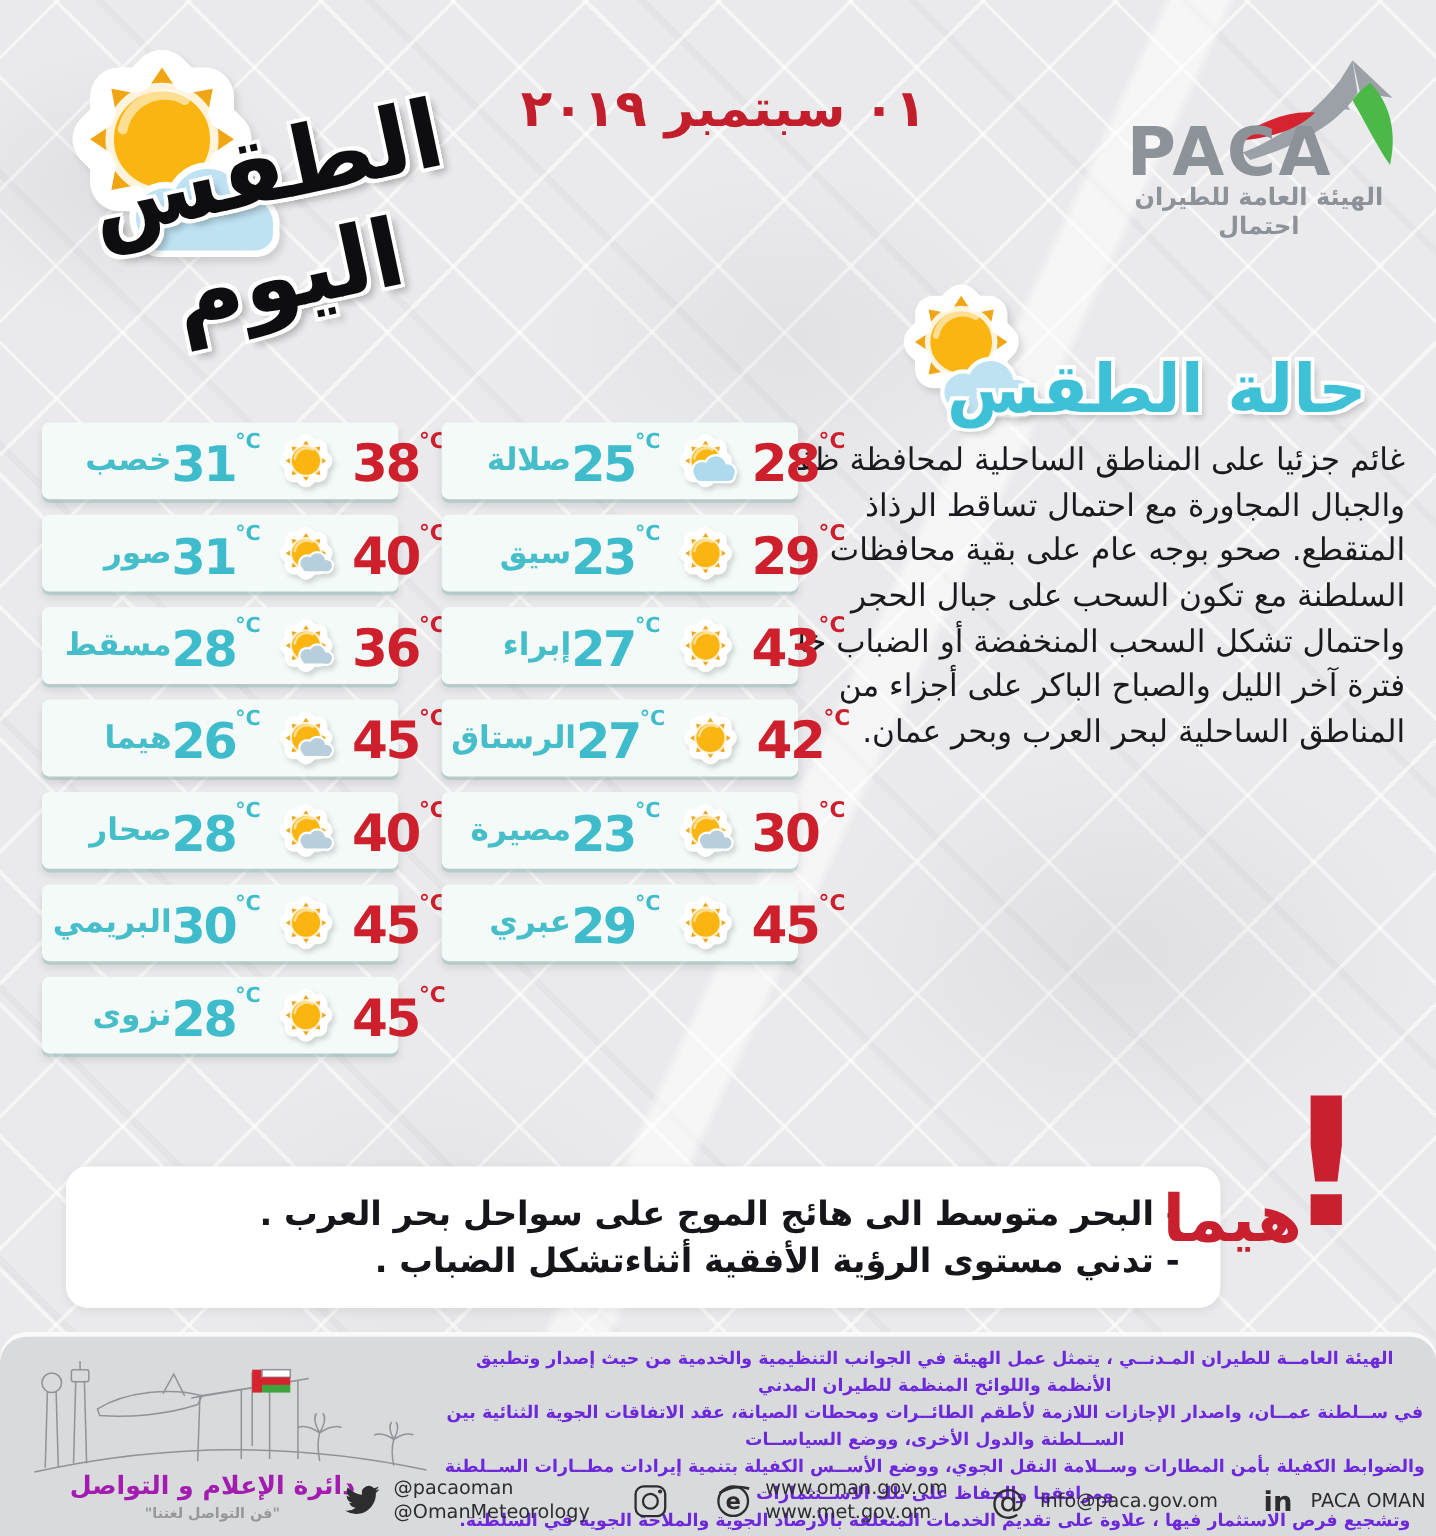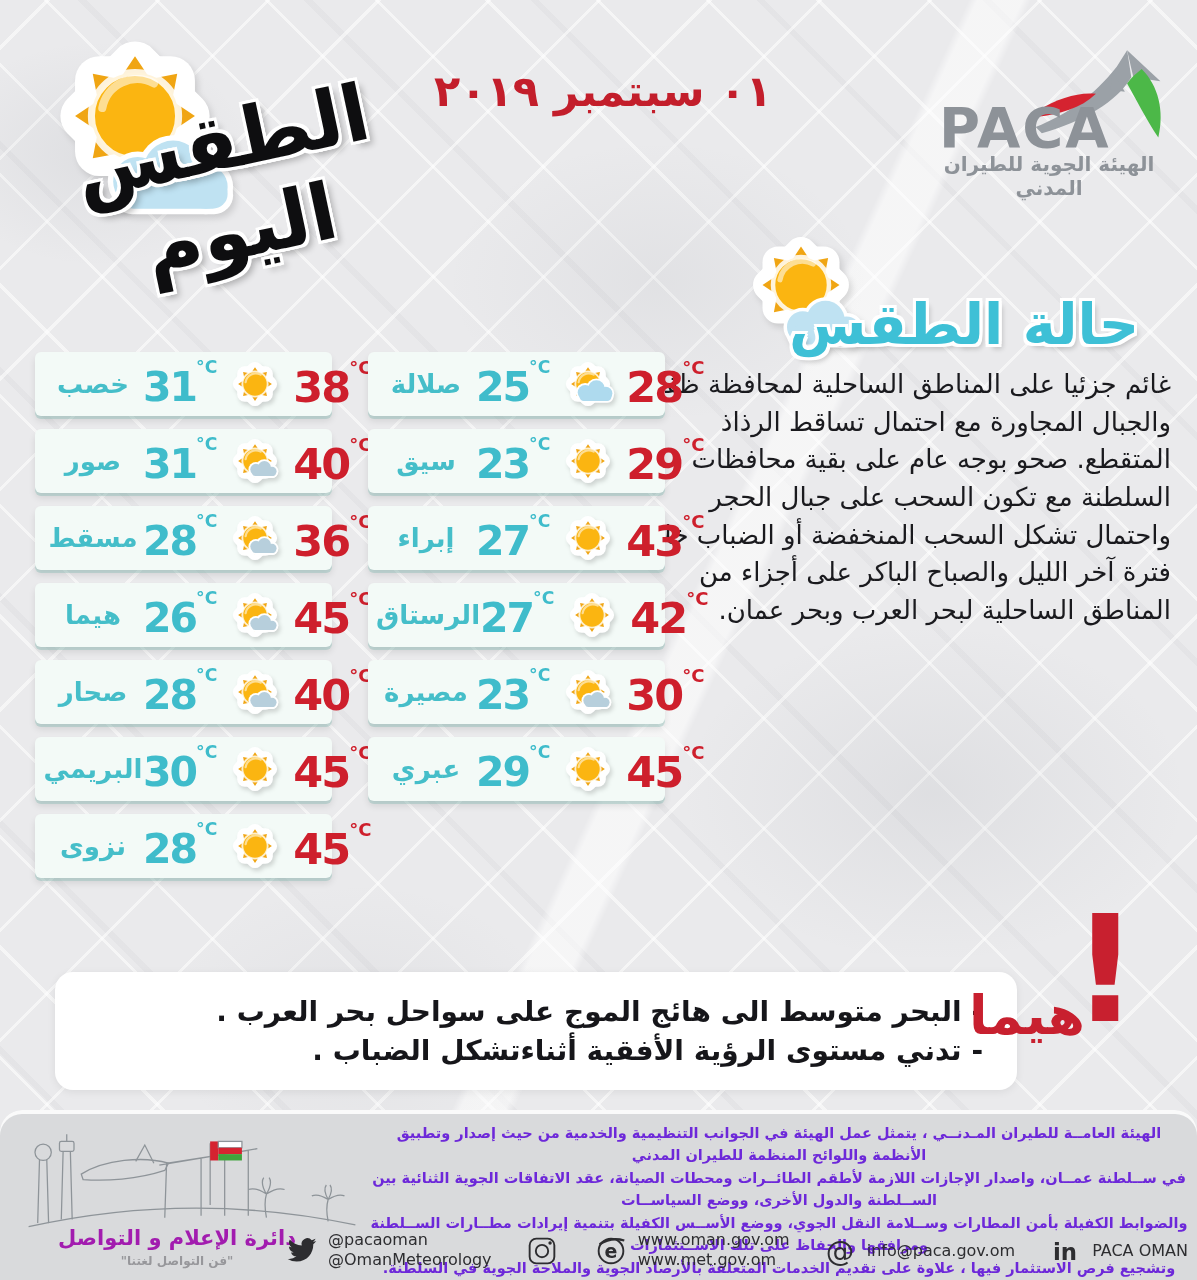--- a/index.html
+++ b/index.html
@@ -62,21 +62,21 @@
   
   .cards-col{position:absolute;top:352px;width:297px;}
   .cards-col.left{left:35px;}
   .cards-col.right{left:368px;}
   .wcard{
     position:relative;height:64px;margin-bottom:13px;border-radius:6px;
     background:#F3FAF7;
     box-shadow:0 3px 0 rgba(110,180,170,.30), 0 5px 7px rgba(0,0,0,.10);
     display:flex;align-items:center;padding:0 10px 0 8px;
   }
-  .wcard .city{flex:0 0 100px;text-align:center;font-size:26px;font-weight:bold;color:#45BEC9;white-space:nowrap;direction:rtl;}
+  .wcard .city{flex:0 0 100px;text-align:right;font-size:26px;font-weight:bold;color:#45BEC9;white-space:nowrap;direction:rtl;}
   .wcard .tmin{flex:0 0 66px;text-align:right;font-size:41px;font-weight:bold;color:#3FBCCB;letter-spacing:-2px;}
   .wcard .wic{flex:0 0 76px;display:flex;justify-content:center;align-items:center;}
   .wcard .wic svg{width:60px;height:60px;filter:drop-shadow(2px 3px 2px rgba(0,0,0,.15));}
   .wcard .tmax{flex:1;text-align:right;font-size:43px;font-weight:bold;color:#CE1F2C;letter-spacing:-2px;padding-right:4px;}
   .u{font-size:.42em;vertical-align:28px;letter-spacing:0;font-weight:bold;}
 
   
   .alert-mark{position:absolute;right:58px;top:896px;font-size:148px;line-height:1;font-weight:bold;color:#C8202F;z-index:2;}
   .alert-label{position:absolute;right:112px;top:984px;direction:rtl;font-size:54px;font-weight:bold;color:#C8202F;z-index:2;}
   .alert-box{
@@ -178,21 +178,21 @@
 
   <div class="paca">
     <svg class="paca-plane" viewBox="0 0 140 100">
       <path d="M10 78 C40 66 66 48 88 20 L98 4 L102 30 C88 54 56 72 16 84 Z" fill="#9BA1A7"></path>
       <path d="M98 4 L130 34 L104 30 Z" fill="#9BA1A7"></path>
       <path d="M84 26 L96 44 L82 42 Z" fill="#9BA1A7"></path>
       <path d="M12 62 C32 50 52 44 68 46 C54 60 32 66 12 68 Z" fill="#D52330"></path>
       <path d="M112 22 C128 38 134 62 128 88 C116 70 106 50 98 36 C102 30 107 26 112 22 Z" fill="#4CB848"></path>
     </svg>
     <div class="paca-word">PACA</div>
-    <div class="paca-tagline">الهيئة الجوية للطيران المدني</div>
+    <div class="paca-tagline">الهيئة العامة للطيران احتمال</div>
   </div>
 
   <svg class="state-icon" viewBox="0 0 80 80">
       <use href="#sym-brand-sun"></use>
     </svg>
   <div class="state-title">حالة الطقس</div>
   <div class="state-body">غائم جزئيا على المناطق الساحلية لمحافظة ظفار  والجبال المجاورة مع احتمال تساقط الرذاذ المتقطع. صحو بوجه عام على بقية محافظات السلطنة مع تكون السحب على جبال الحجر  واحتمال تشكل السحب المنخفضة أو الضباب خلال فترة آخر الليل والصباح الباكر على أجزاء من المناطق الساحلية لبحر العرب وبحر عمان.</div>
 
   <div class="cards-col left">
 

